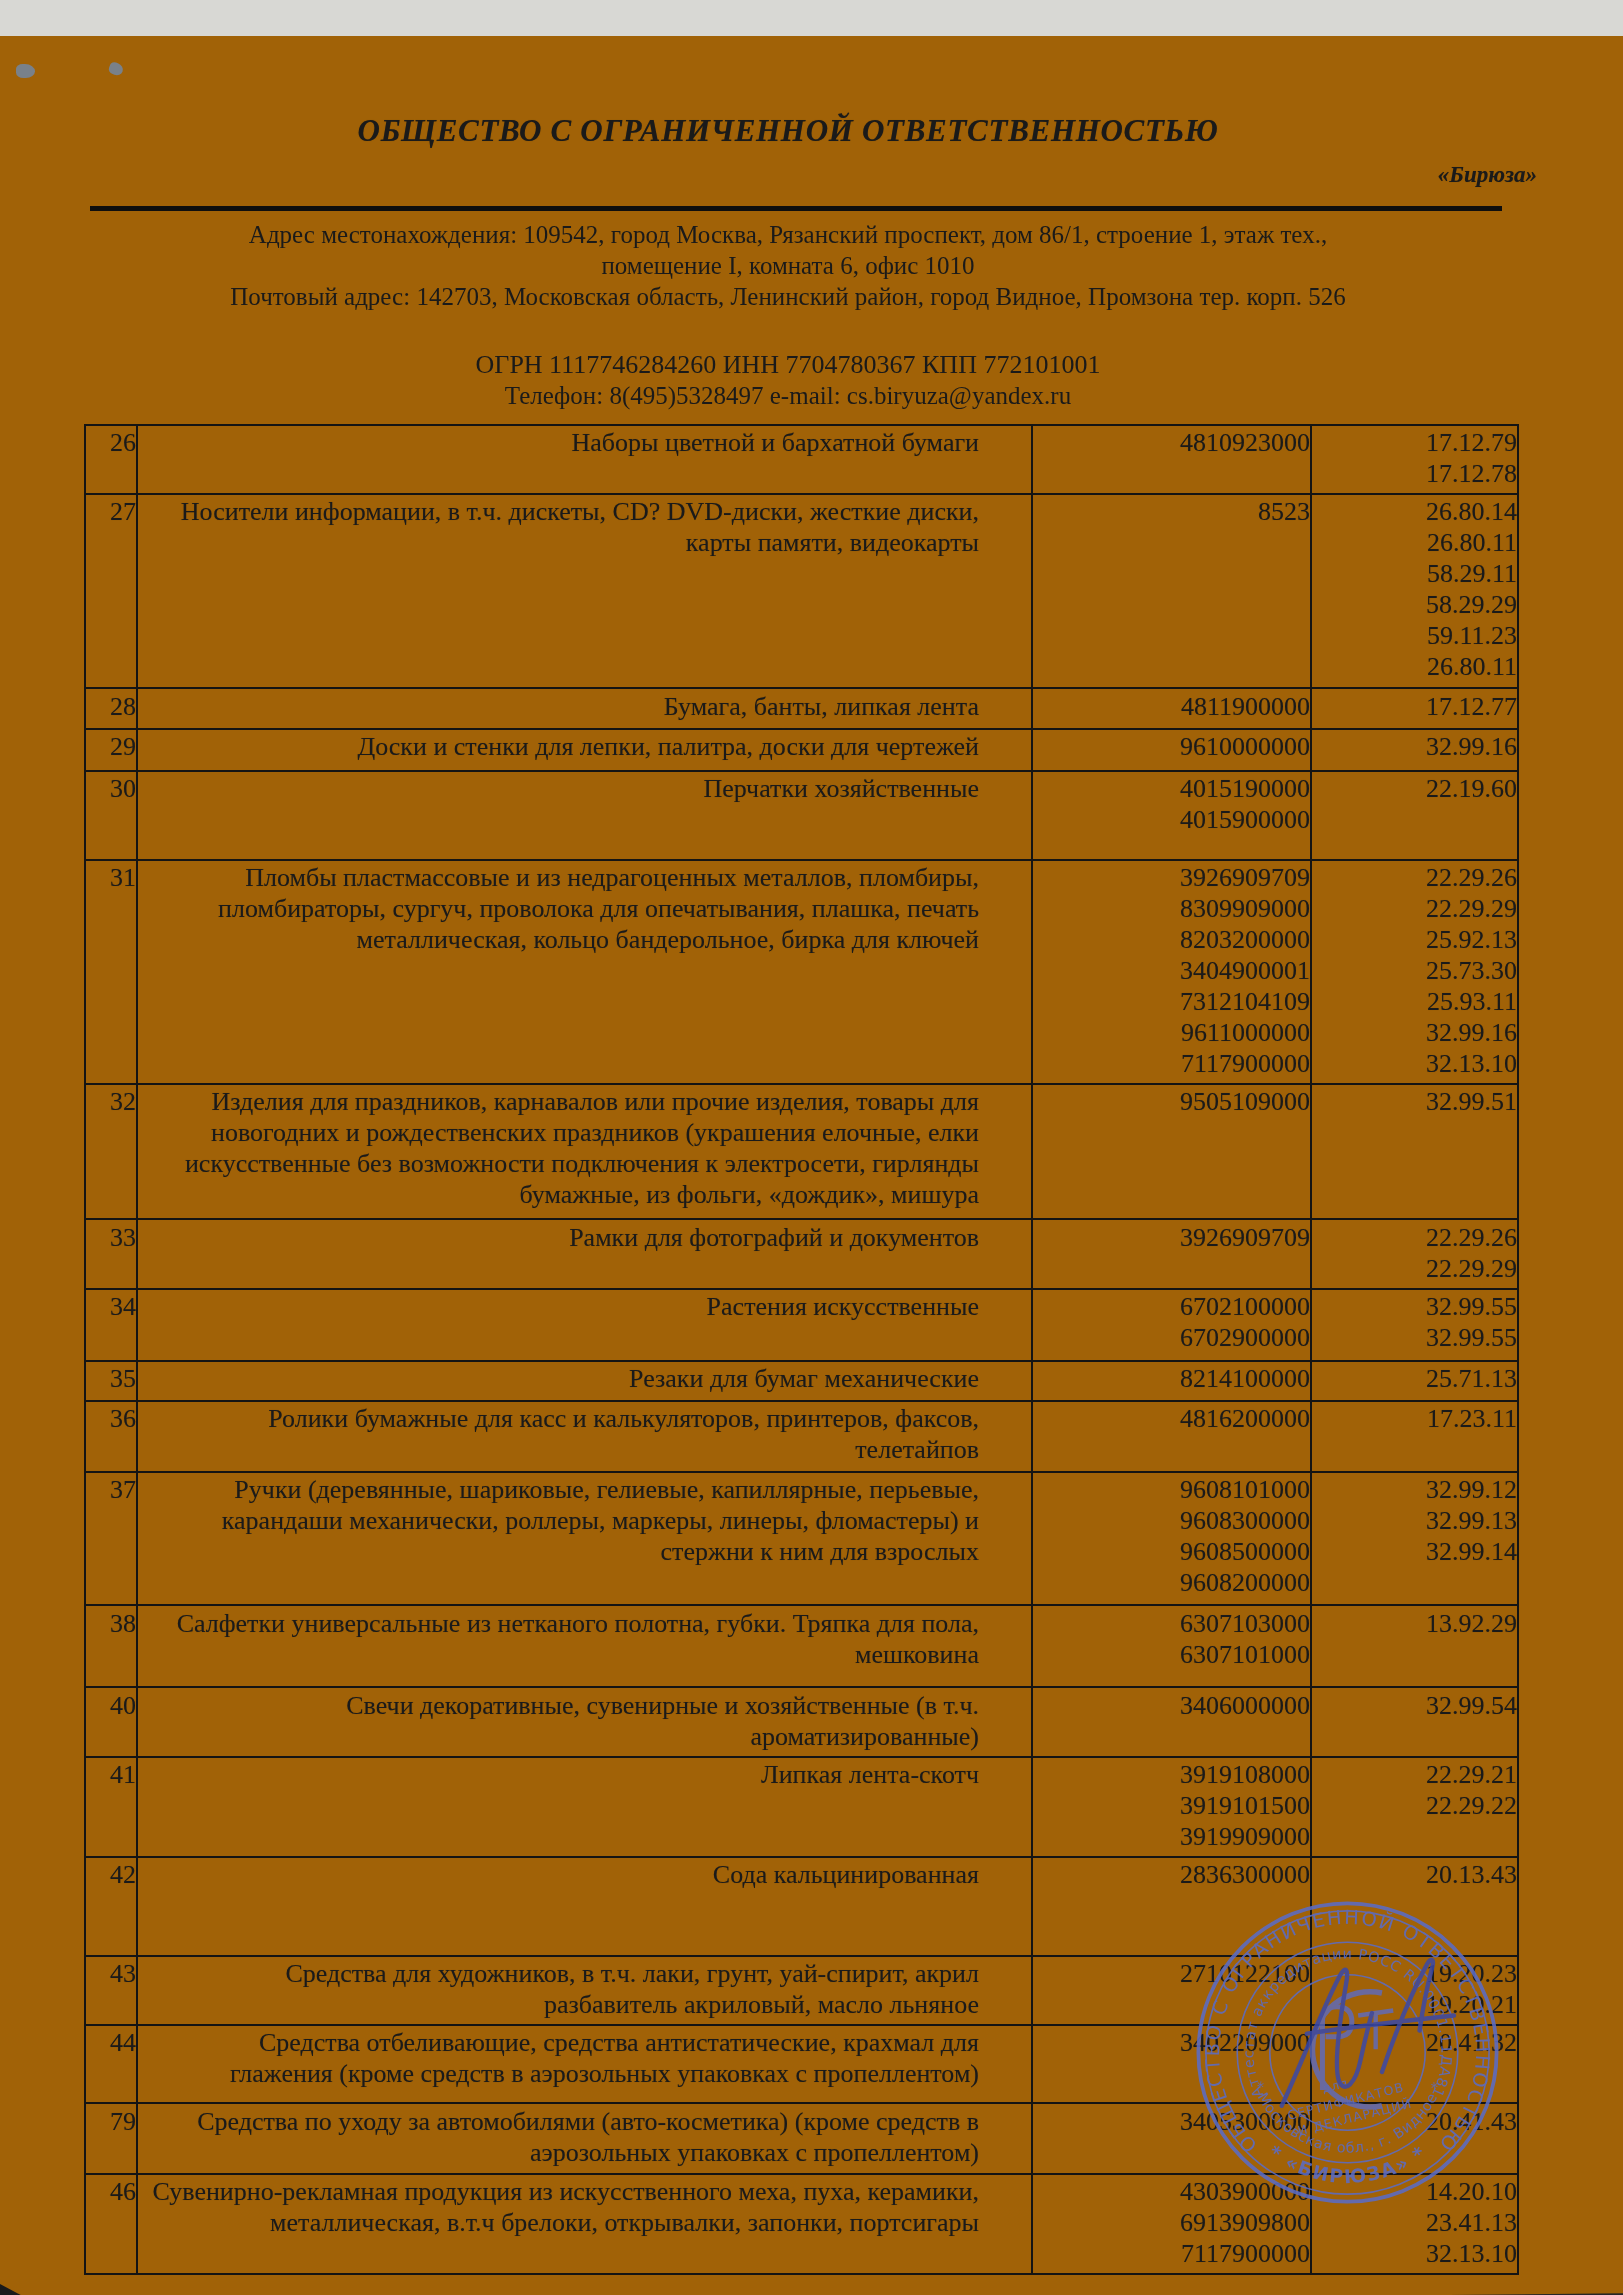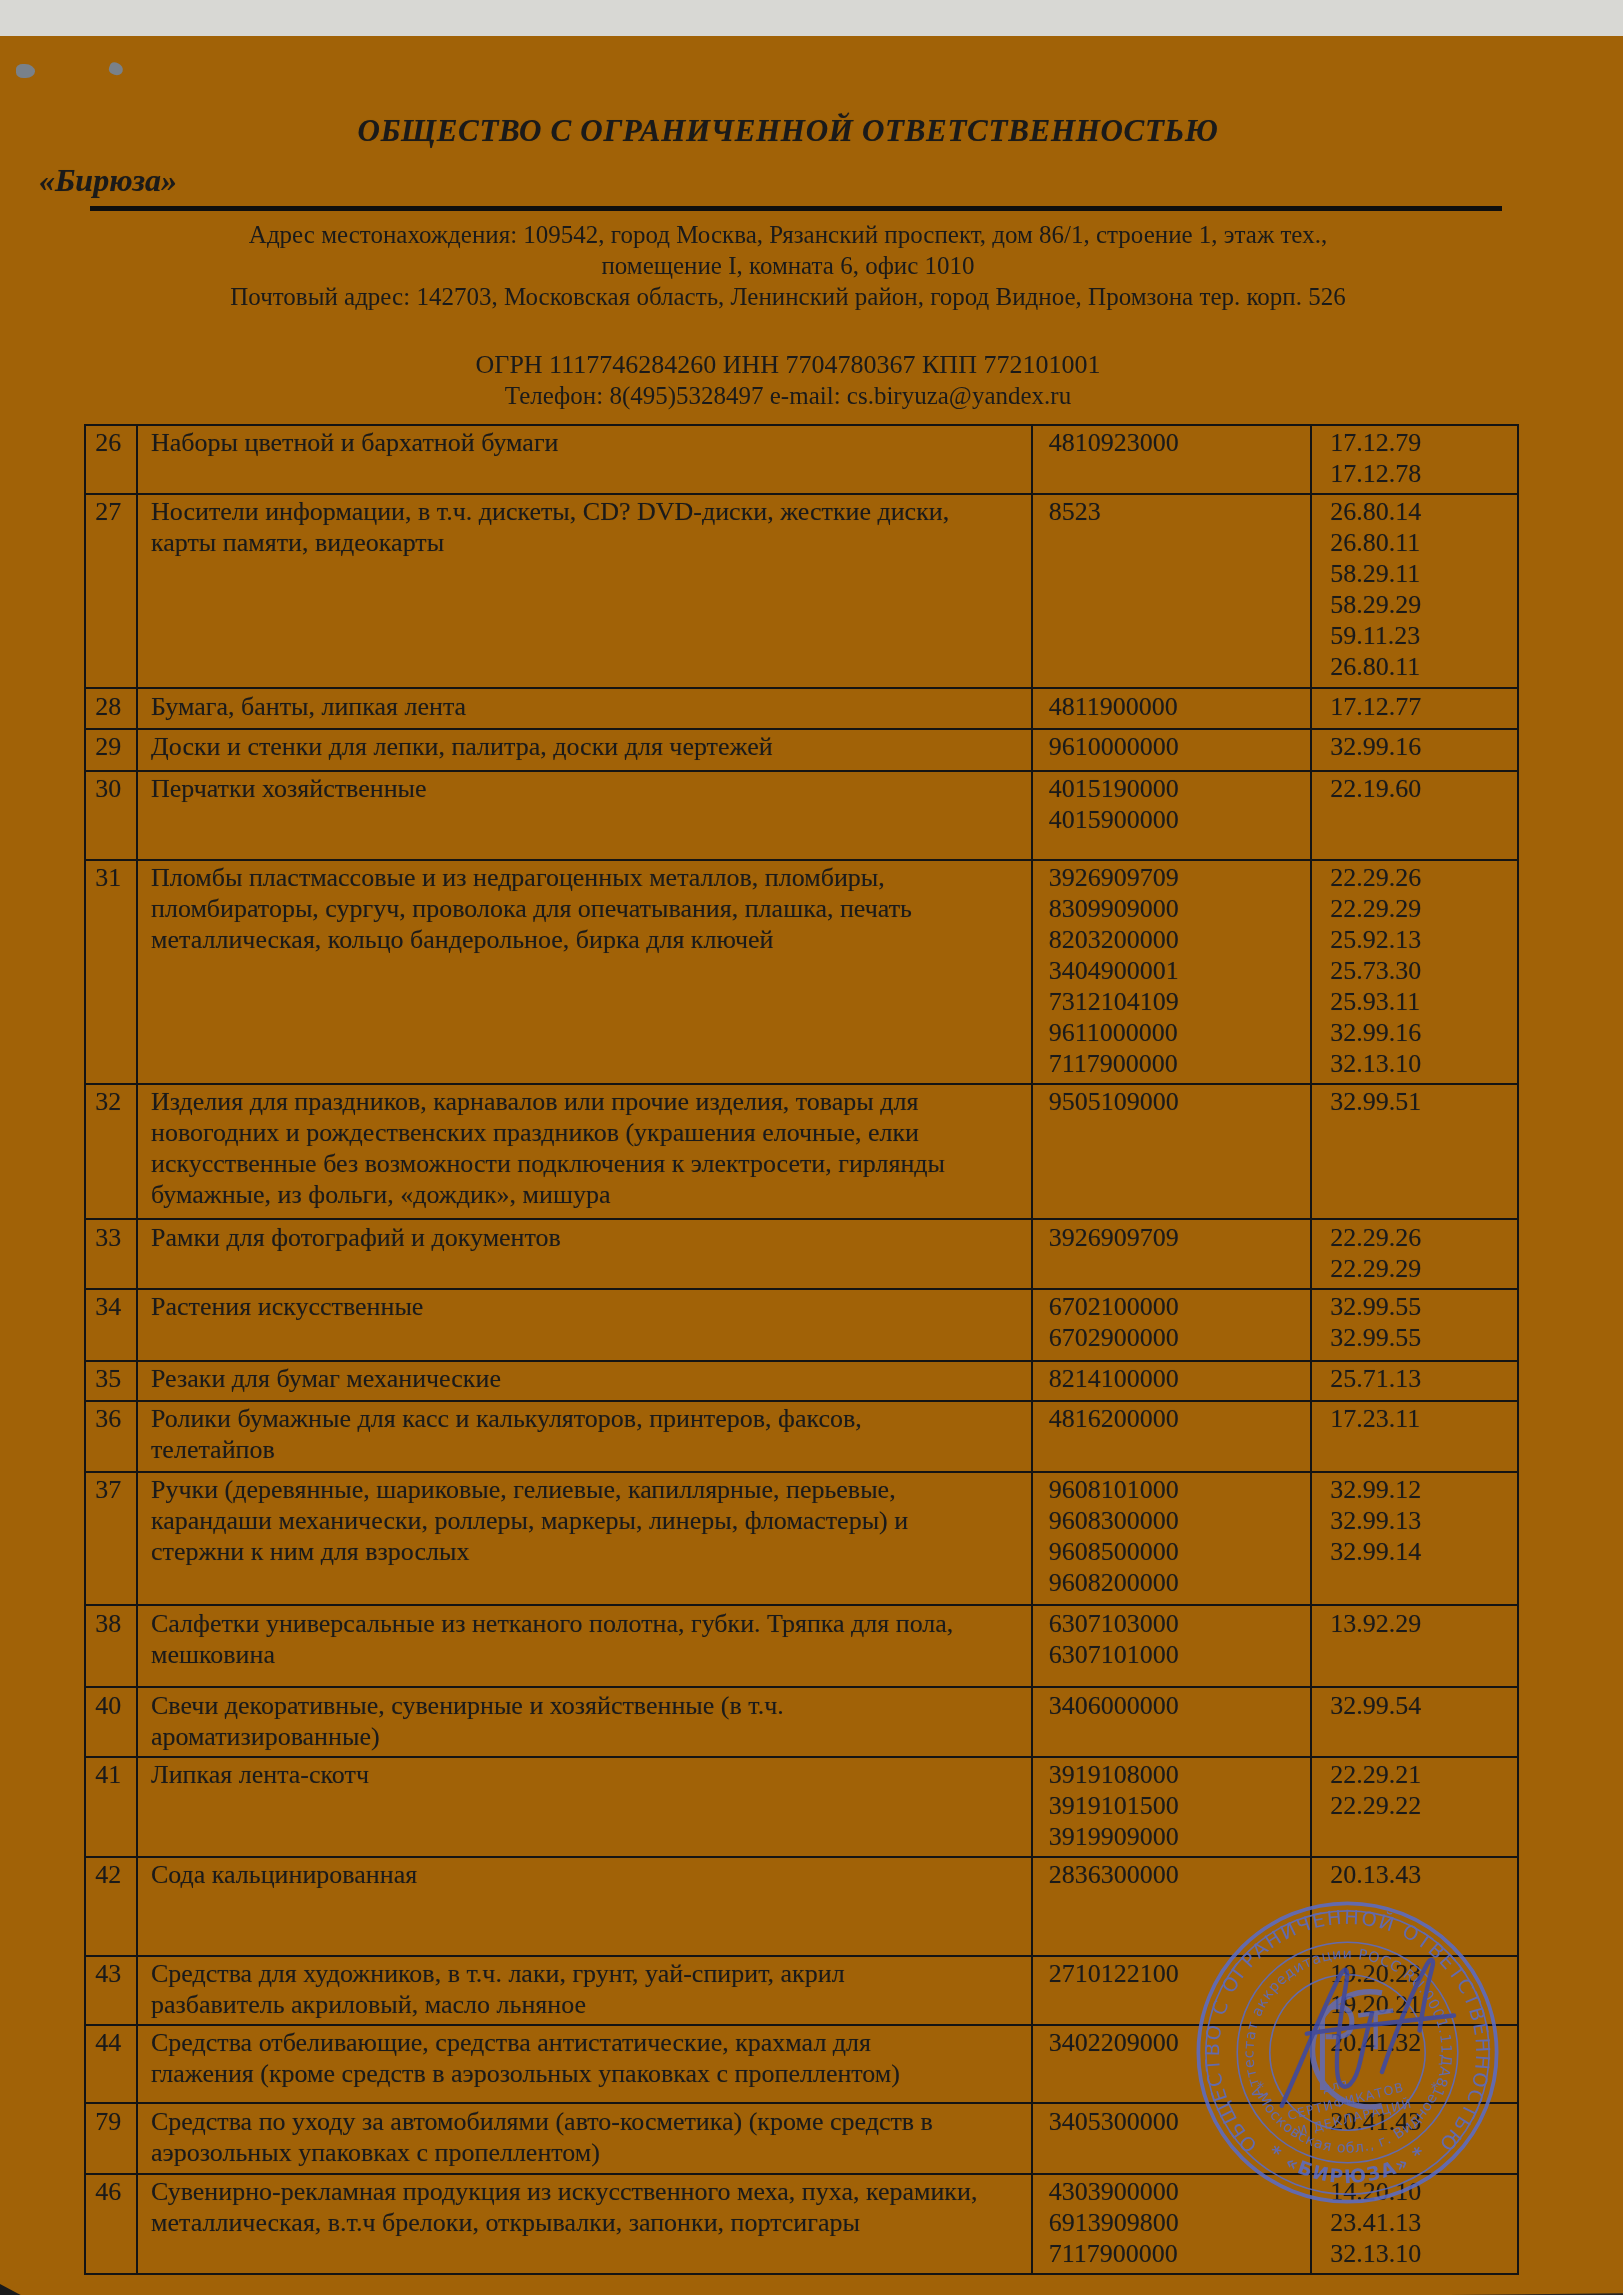--- a/index.html
+++ b/index.html
@@ -10,38 +10,38 @@
     color:#1a1a1a; overflow:hidden;margin-top:36px;
   }
   
   .doc-header{position:absolute;left:39px;top:0;width:1498px;height:379px;}
   .org-type{
     position:absolute;top:77px;left:0;width:100%;text-align:center;
     font-size:31px;font-weight:bold;font-style:italic;letter-spacing:0.7px;
     text-shadow:0 0 0.7px rgba(20,20,20,.4);
   }
   .org-name{
-    position:absolute;top:126px;left:0;width:100%;text-align:left;
-    font-size:32px;font-weight:bold;font-style:italic;
+    position:absolute;top:126px;left:0;width:100%;text-align:right;
+    font-size:23px;font-weight:bold;font-style:italic;
     text-shadow:0 0 0.7px rgba(20,20,20,.4);
   }
   .header-rule{position:absolute;top:170px;left:51px;width:1412px;height:4.6px;background:#0e0e0e;}
   .addr{position:absolute;left:0;width:100%;text-align:center;font-size:25px;line-height:30px;}
   .addr-1{top:184px;}
   .addr-2{top:215px;}
   .addr-3{top:246px;}
   .addr-reg{top:314px;font-size:26px;}
   .addr-phone{top:345px;}
   
   table.goods{
     position:absolute;left:84px;top:388px;width:1433px;
     border-collapse:collapse;table-layout:fixed;
   }
   table.goods,.goods td{border:2px solid #141414;}
-  table.goods{border-width:2.6px;}
+  table.goods{border-width:2.6px;text-align:right;}
   .goods td{
     vertical-align:top;font-size:26px;line-height:31px;
     text-shadow:0 0 0.7px rgba(25,25,25,.3);
   }
   .c-num{padding:1.3px 0 1.3px 9.2px;}
   .c-desc{padding:1.3px 52px 3.9px 13px;}
   .c-code{padding:1.3px 0 3.9px 15.7px;white-space:pre-line;}
   .c-okpd{padding:1.3px 0 3.9px 18.3px;white-space:pre-line;}
   
   #goods-body tr:nth-child(1) td{height:62px}

